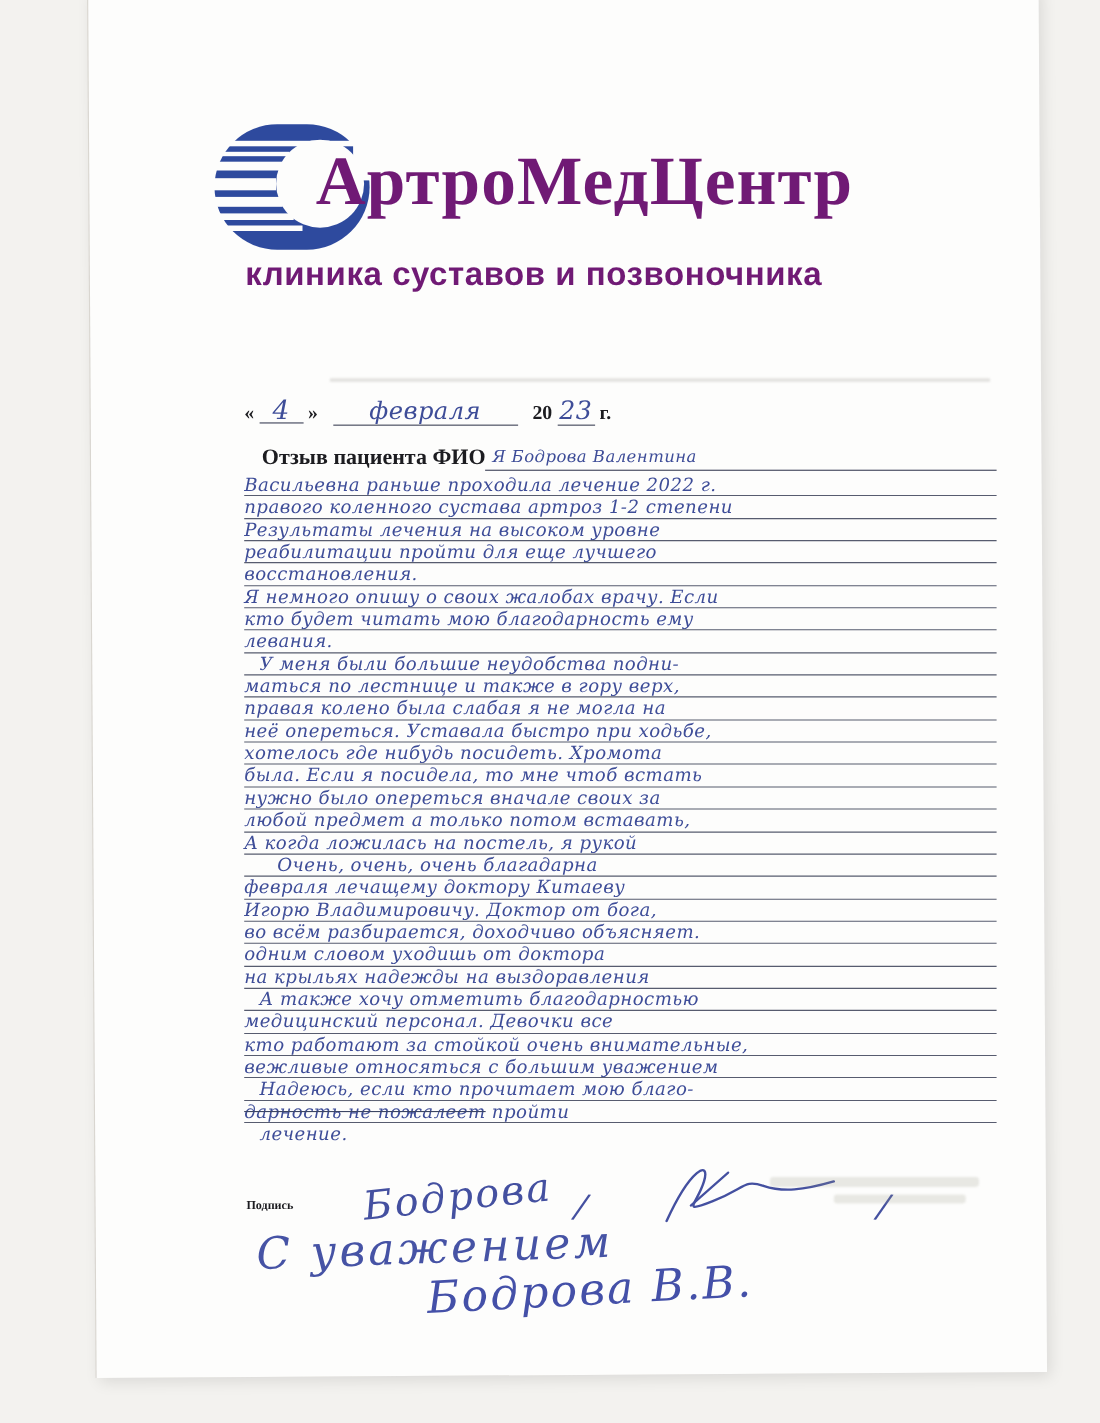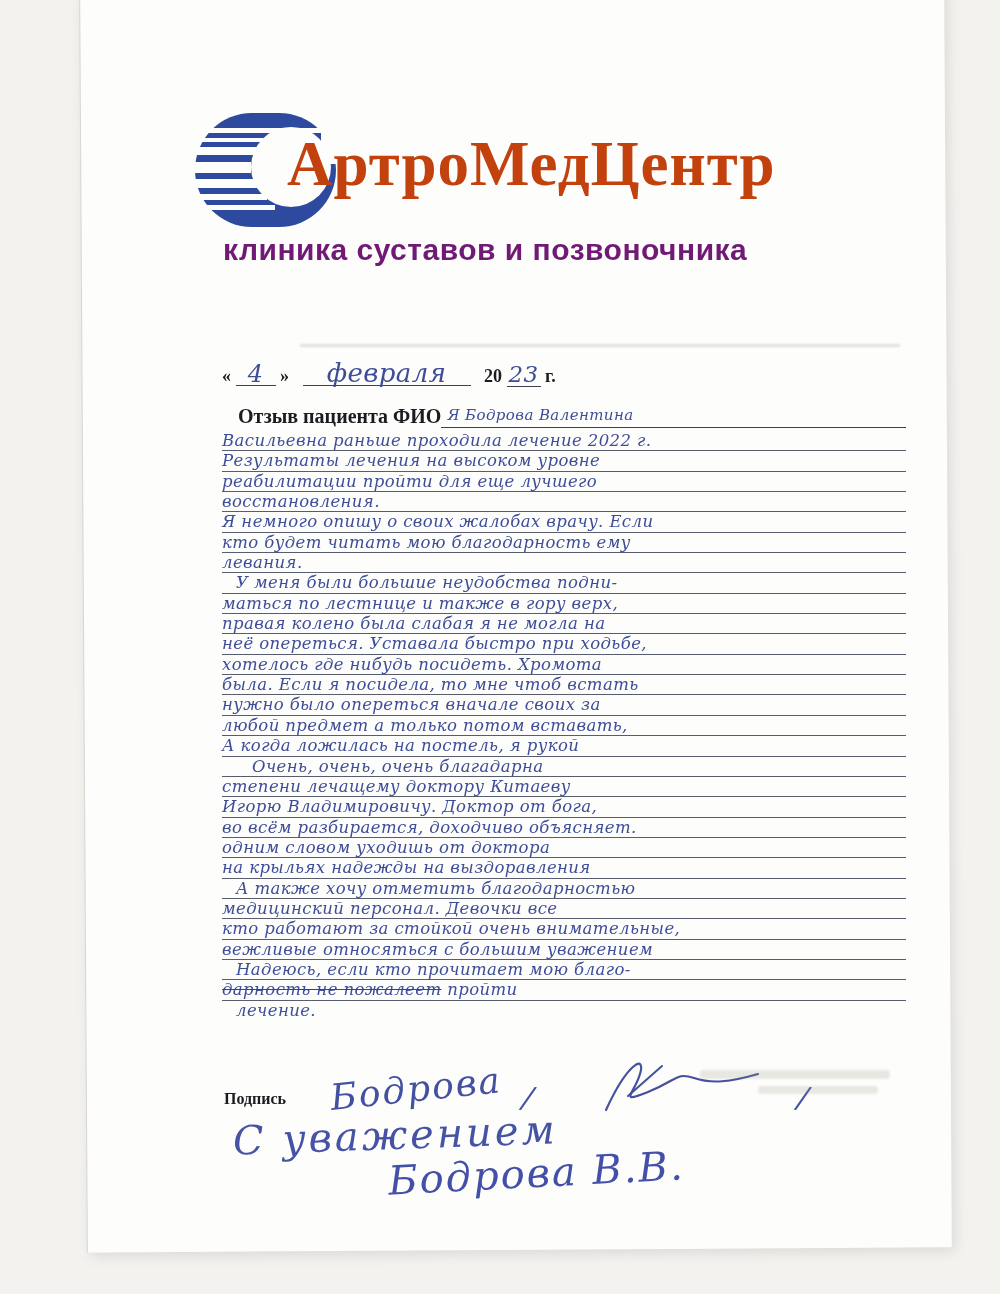--- a/index.html
+++ b/index.html
@@ -12,21 +12,21 @@
     position:absolute;left:84px;top:-10px;width:864px;height:1260px;
     background:#fdfdfc;
     transform:rotate(-0.35deg);
     box-shadow:-1px 0 0 #d9d6d0, 3px 4px 14px rgba(0,0,0,0.10);
   }
   
   .logo-mark{position:absolute;left:193px;top:110px;width:146px;height:121px;}
   .brand{
     position:absolute;left:287px;top:133px;
     font-family:"Liberation Serif", serif;font-weight:bold;
-    font-size:63px;line-height:1;color:#c2410c;letter-spacing:1px;
+    font-size:63px;line-height:1;color:#701a75;letter-spacing:1px;
     white-space:nowrap;
   }
   .tagline{
     position:absolute;left:223px;top:233px;
     font-family:"Liberation Sans", sans-serif;font-weight:bold;
     font-size:30px;color:#701a75;letter-spacing:0.5px;white-space:nowrap;
   }
   .crease{position:absolute;left:300px;top:344px;width:600px;height:3px;
     background:rgba(190,188,184,0.45);filter:blur(1px);}
   
@@ -34,38 +34,38 @@
   
   .ink{
     font-family:"DejaVu Serif", serif;font-style:italic;
     color:#3e4d98;letter-spacing:0.4px;
   }
   
   .date-row{position:absolute;left:222px;top:362px;height:32px;font-size:18px;white-space:nowrap;}
   .date-row .printed{font-size:18px;}
   .u{display:inline-block;border-bottom:1.4px solid #3c4156;text-align:center;}
   .day{width:40px;font-size:24px;line-height:22px;}
-  .month{width:168px;font-size:26px;line-height:23px;}
+  .month{width:168px;font-size:22px;line-height:23px;}
   .yr{width:34px;font-size:23px;line-height:23px;}
   
   .fio-row{position:absolute;left:238px;top:403px;width:668px;display:flex;align-items:flex-end;}
   .fio-label{font-size:20px;white-space:nowrap;}
   .fio-ink{flex:1;border-bottom:1.4px solid #3c4156;font-size:15px;line-height:24px;padding-left:6px;white-space:nowrap;}
   
   .body-lines{position:absolute;left:222px;top:431px;width:684px;}
   .hw-line{
     height:19.35px;border-bottom:1.3px solid rgba(58,63,86,0.85);
     font-size:16.5px;line-height:19px;white-space:nowrap;overflow:visible;
   }
   .hw-line.noline{border-bottom:none;}
   .ind1{padding-left:14px;}
   .ind2{padding-left:30px;}
   .strike{text-decoration:line-through;text-decoration-color:#3c4664;}
   
-  .sign-row-label{position:absolute;left:224px;top:1090px;font-size:16px;}
+  .sign-row-label{position:absolute;left:224px;top:1090px;font-size:11px;}
   .sign-name{
     position:absolute;left:330px;top:1068px;font-size:36px;
     transform:rotate(-6deg);letter-spacing:2px;color:#4450a0;
   }
   .slash1{position:absolute;left:523px;top:1080px;font-size:30px;transform:rotate(8deg);color:#4450a0;}
   .flourish{position:absolute;left:598px;top:1052px;width:170px;height:62px;}
   .slash2{position:absolute;left:798px;top:1080px;font-size:30px;transform:rotate(8deg);color:#4450a0;}
   .closing{
     position:absolute;left:233px;top:1112px;font-size:40px;
     transform:rotate(-2deg);letter-spacing:3px;color:#4653a5;
@@ -113,37 +113,38 @@
   <span class="printed">г.</span>
 </div>
 
 <div class="fio-row">
   <span class="fio-label printed">Отзыв пациента ФИО</span>
   <span class="fio-ink ink">Я Бодрова Валентина</span>
 </div>
 
 <div class="body-lines ink">
   <div class="hw-line">Васильевна раньше проходила лечение 2022 г.</div>
+  <div class="hw-line">правого коленного сустава артроз 1-2 степени</div>
   <div class="hw-line">Результаты лечения на высоком уровне</div>
   <div class="hw-line">реабилитации пройти для еще лучшего</div>
   <div class="hw-line">восстановления.</div>
   <div class="hw-line">Я немного опишу о своих жалобах врачу. Если</div>
   <div class="hw-line">кто будет читать мою благодарность ему</div>
   <div class="hw-line">левания.</div>
   <div class="hw-line ind1">У меня были большие неудобства подни-</div>
   <div class="hw-line">маться по лестнице и также в гору верх,</div>
   <div class="hw-line">правая колено была слабая я не могла на</div>
   <div class="hw-line">неё опереться. Уставала быстро при ходьбе,</div>
   <div class="hw-line">хотелось где нибудь посидеть. Хромота</div>
   <div class="hw-line">была. Если я посидела, то мне чтоб встать</div>
   <div class="hw-line">нужно было опереться вначале своих за</div>
   <div class="hw-line">любой предмет а только потом вставать,</div>
   <div class="hw-line">А когда ложилась на постель, я рукой</div>
   <div class="hw-line ind2">Очень, очень, очень благадарна</div>
-  <div class="hw-line">степени лечащему доктору Китаеву</div>
+  <div class="hw-line">февраля лечащему доктору Китаеву</div>
   <div class="hw-line">Игорю Владимировичу. Доктор от бога,</div>
   <div class="hw-line">во всём разбирается, доходчиво объясняет.</div>
   <div class="hw-line">одним словом уходишь от доктора</div>
   <div class="hw-line">на крыльях надежды на выздоравления</div>
   <div class="hw-line ind1">А также хочу отметить благодарностью</div>
   <div class="hw-line">медицинский персонал. Девочки все</div>
   <div class="hw-line">кто работают за стойкой очень внимательные,</div>
   <div class="hw-line">вежливые относяться с большим уважением</div>
   <div class="hw-line ind1">Надеюсь, если кто прочитает мою благо-</div>
   <div class="hw-line"><span class="strike">дарность не пожалеет</span><span> пройти</span></div>

